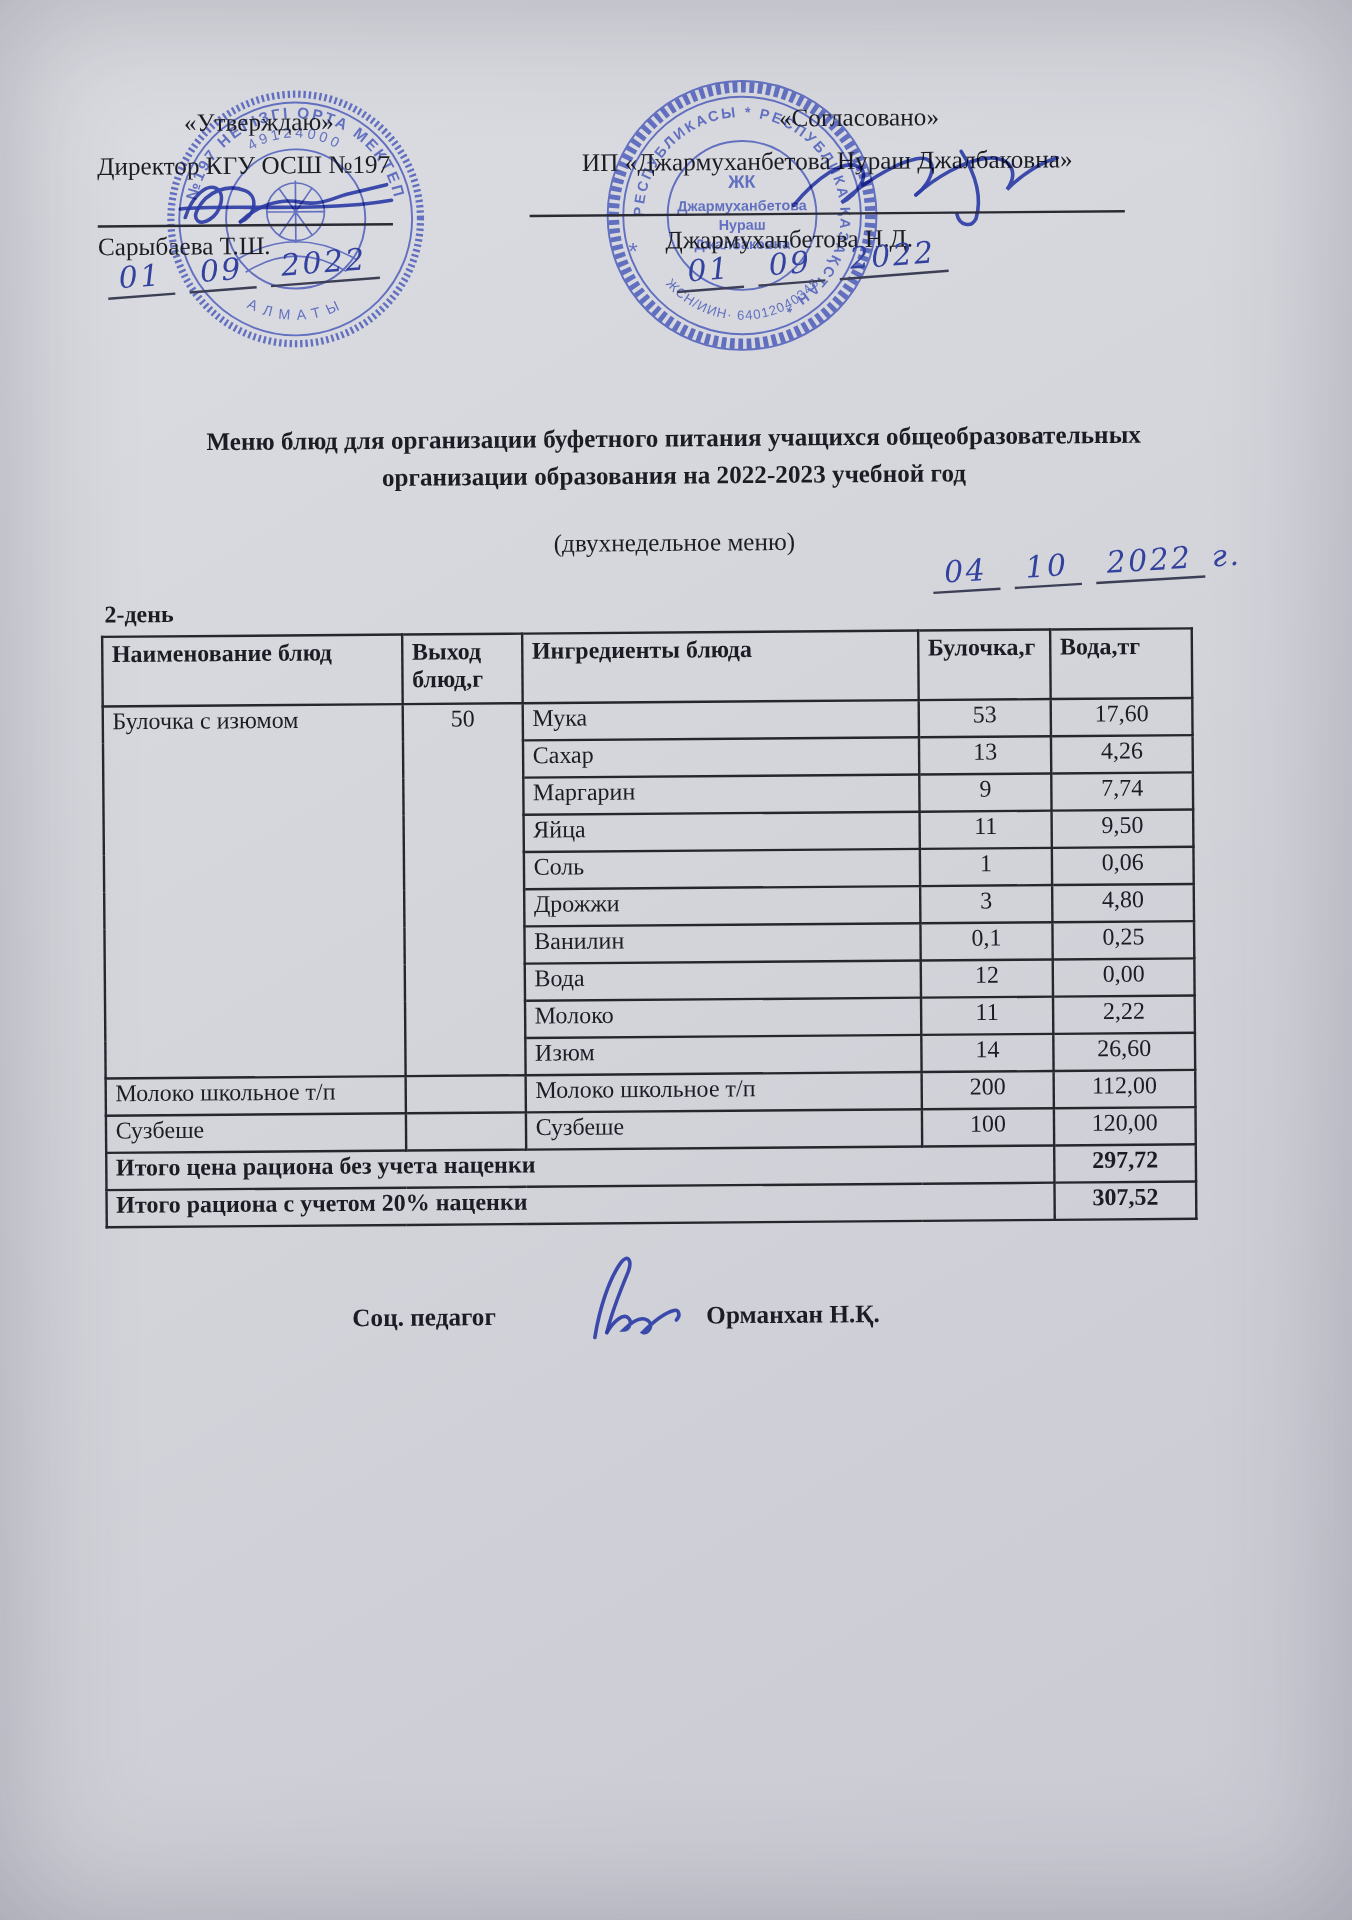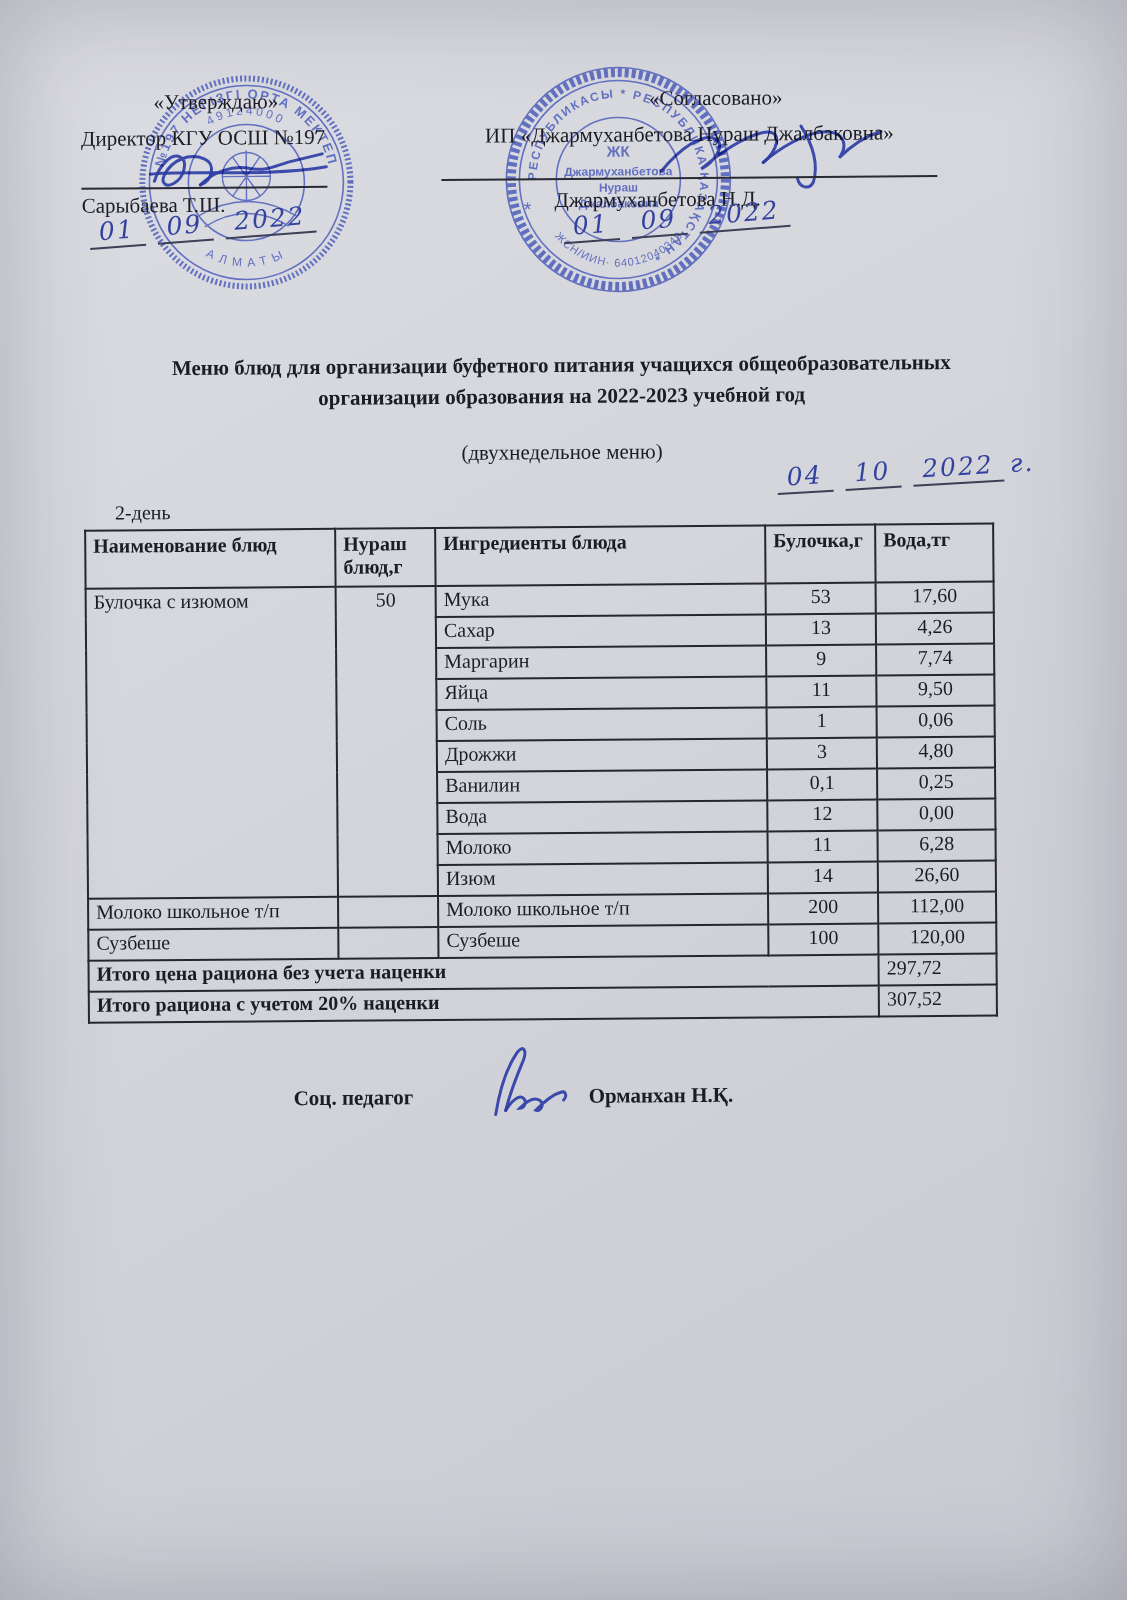--- a/index.html
+++ b/index.html
@@ -6,39 +6,39 @@
   .paper{
     position:relative;width:1127px;height:1600px;overflow:hidden;
     background:linear-gradient(150deg,#dcdde2 0%,#d4d5db 45%,#c9cad2 100%);
     box-shadow:inset 0 0 110px rgba(55,55,75,.28);
     font-family:"Liberation Serif","DejaVu Serif",serif;color:#1c1c24;
   }
   .tilt{position:absolute;inset:0;transform:rotate(-0.45deg);transform-origin:50% 40%;}
   .abs{position:absolute;}
   .doc-text{font-size:21px;line-height:1.25;}
   .center{text-align:center;}
-  .bold{font-weight:normal;margin-left:28px;}
+  .bold{font-weight:bold;}
   .sig-line{position:absolute;border-top:2px solid #2a2a33;height:0;}
   .hand{font-family:"DejaVu Serif",serif;font-style:italic;color:#33419f;font-size:25px;letter-spacing:2px;white-space:nowrap;}
   .hand .seg{display:inline-block;border-bottom:2px solid #3c3f55;padding:0 10px 1px;margin-right:12px;}
   .hand .suffix{margin-left:-6px;}
   .stamp{mix-blend-mode:multiply;opacity:.8;}
   .stamp text{fill:#4455b8;font-family:"Liberation Sans","DejaVu Sans",sans-serif;}
   .stamp .ln{stroke:#4455b8;fill:none;}
   .sig{mix-blend-mode:multiply;}
   .sig path{stroke:#2e3ea6;stroke-width:3;fill:none;stroke-linecap:round;opacity:.92;}
   .title-wrap{left:0;right:0;text-align:center;font-weight:bold;font-size:21px;line-height:31px;}
   table.menu{border-collapse:collapse;table-layout:fixed;font-size:20px;background:transparent;}
   .menu th,.menu td{border:2px solid #26262d;padding:1px 7px;overflow:hidden;vertical-align:top;}
   .menu th{text-align:left;font-size:20px;padding-top:3px;height:52px;}
   .menu td{height:27px;}
   .c-out,.c-num{text-align:center;}
   .c-name,.c-ing{text-align:left;}
   .menu .c-total{font-weight:bold;}
-  .menu .c-totval{font-weight:normal;text-align:left;}
+  .menu .c-totval{font-weight:bold;text-align:center;}
   .footer-text{font-size:21px;font-weight:bold;}
 </style>
 </head>
 <body>
 
 <div class="paper">
  <div class="tilt">
 
   <svg class="stamp abs" style="left:138px;top:62px;" width="225" height="238" viewBox="0 0 225 238">
     <circle class="ln" cx="112" cy="118" r="104" stroke-width="6" stroke-dasharray="2 2.4"></circle>
@@ -131,21 +131,21 @@
     <colgroup>
       <col style="width:250px">
           <col style="width:100px">
           <col style="width:330px">
       <col style="width:110px">
           <col style="width:118px">
     </colgroup>
     <thead>
       <tr>
         <th>Наименование блюд</th>
-        <th>Нураш блюд,г</th>
+        <th>Выход блюд,г</th>
         <th>Ингредиенты блюда</th>
         <th>Булочка,г</th>
         <th>Вода,тг</th>
       </tr>
     </thead>
     <tbody>
           <tr>
             <td class="c-name" rowspan="10">Булочка с изюмом</td>
             <td class="c-out" rowspan="10">50</td>
             <td class="c-ing">Мука</td>
@@ -183,21 +183,21 @@
             <td class="c-num">0,25</td>
           </tr>
           <tr>
             <td class="c-ing">Вода</td>
             <td class="c-num">12</td>
             <td class="c-num">0,00</td>
           </tr>
           <tr>
             <td class="c-ing">Молоко</td>
             <td class="c-num">11</td>
-            <td class="c-num">6,28</td>
+            <td class="c-num">2,22</td>
           </tr>
           <tr>
             <td class="c-ing">Изюм</td>
             <td class="c-num">14</td>
             <td class="c-num">26,60</td>
           </tr>
           <tr>
             <td class="c-name" rowspan="1">Молоко школьное т/п</td>
             <td class="c-out" rowspan="1"></td>
             <td class="c-ing">Молоко школьное т/п</td>

